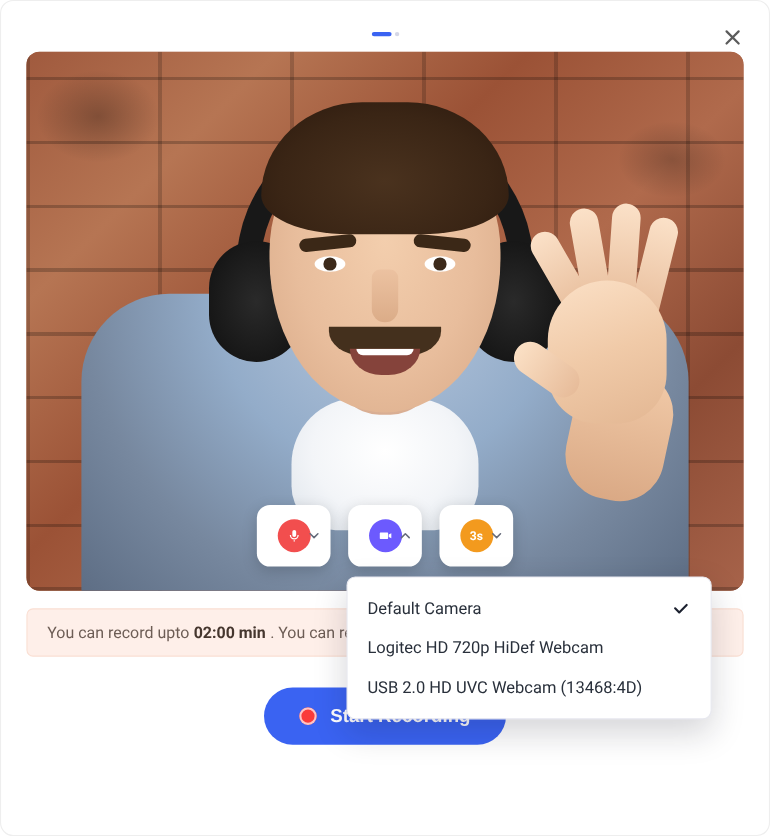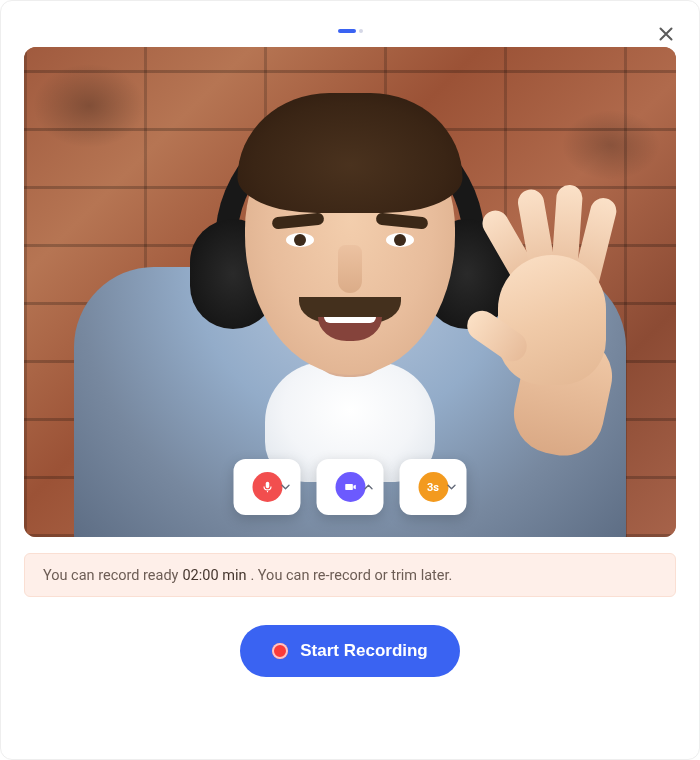--- a/index.html
+++ b/index.html
@@ -291,21 +291,21 @@
       display:flex;
       align-items:center;
       padding: 0 18px;
       margin-top: 16px;
       color:#6d5d55;
       font-size: 14.5px;
       gap:4px;
       white-space: nowrap;
       overflow: hidden;
     }
-    .info-strip strong { color:#45362e; font-weight:400; }
+    .info-strip strong { color:#45362e; font-weight:700; }
 
     
     .cta {
       margin-top: 28px;
       height: 52px;
       padding: 0 32px;
       border:none;
       border-radius: 30px;
       background: #3a63f2;
       color:#fff;
@@ -416,25 +416,41 @@
         <span class="chev-mini">
           <svg width="14" height="14" viewBox="0 0 24 24" fill="none" stroke="currentColor" stroke-width="2.4" stroke-linecap="round" stroke-linejoin="round">
               <polyline points="6 9 12 15 18 9"></polyline>
             </svg>
         </span>
       </div>
     </div>
   </div>
 
   <div class="info-strip">
-    <span>You can record ready </span>
+    <span>You can record upto </span>
     <strong>02:00 min</strong>
     <span>. You can re-record or trim later.</span>
   </div>
 
   <button class="cta">
     <span class="rec-dot"></span>
     <span>Start Recording</span>
   </button>
 
 
+  <div class="dropdown">
+    <div class="dd-item">
+      <span>Default Camera</span>
+      <span>
+        <svg width="18" height="18" viewBox="0 0 24 24" fill="none" stroke="#1d2230" stroke-width="2.6" stroke-linecap="round" stroke-linejoin="round">
+            <polyline points="5 12 10 17 19 8"></polyline>
+          </svg>
+      </span>
+    </div>
+    <div class="dd-item">
+      <span>Logitec HD 720p HiDef Webcam</span>
+    </div>
+    <div class="dd-item">
+      <span>USB 2.0 HD UVC Webcam (13468:4D)</span>
+    </div>
+  </div>
 
 </div>
 
 </body></html>

